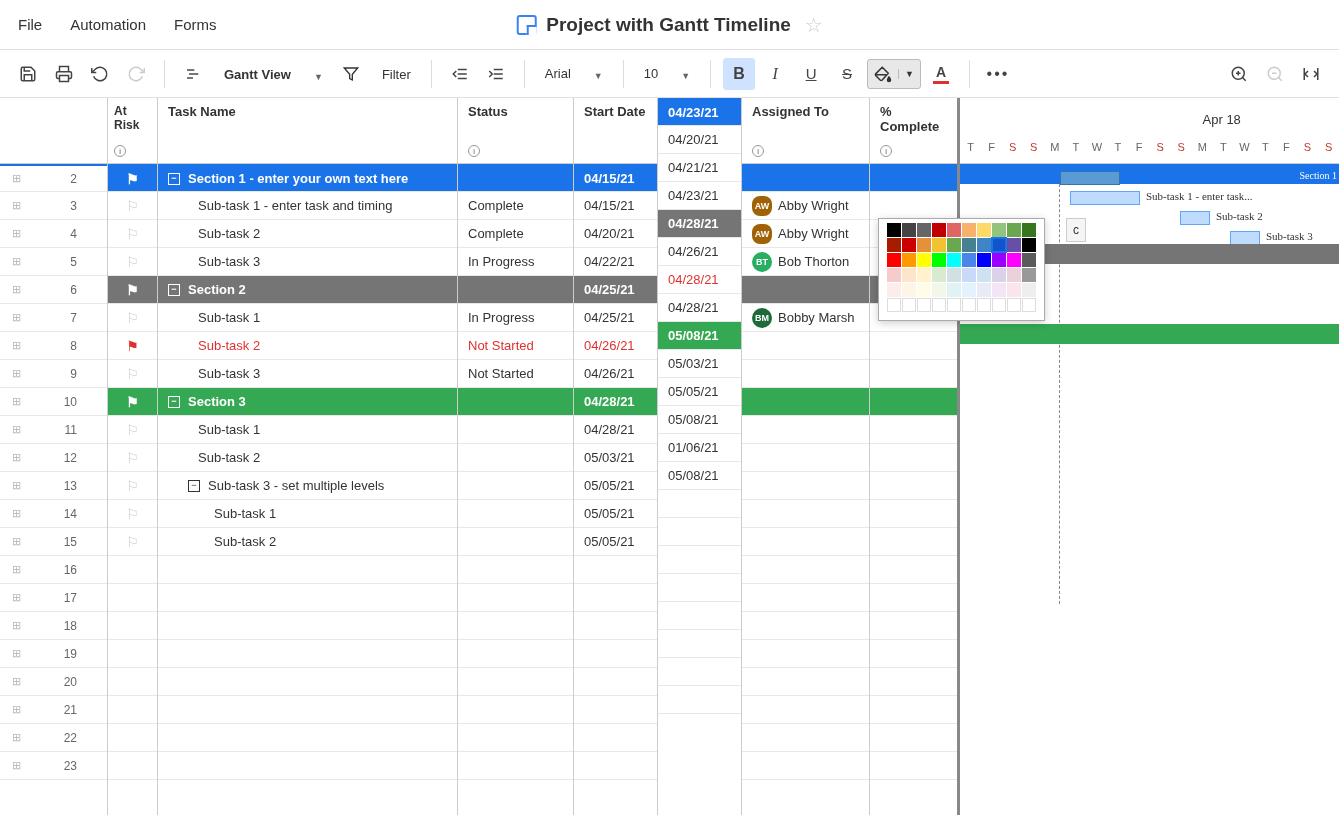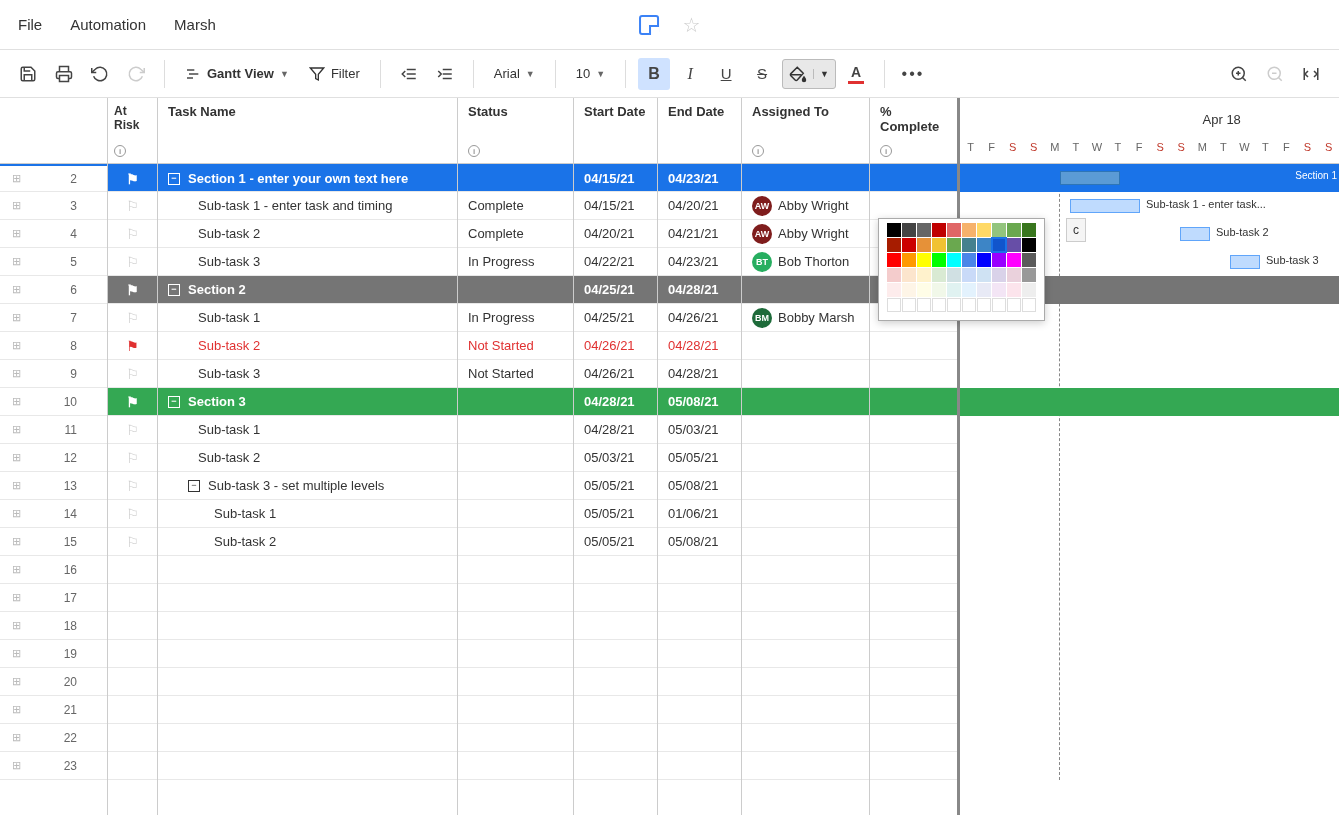--- a/index.html
+++ b/index.html
@@ -11,21 +11,21 @@
 .doc-icon { width: 20px; height: 20px; border: 2px solid #3b82f6; border-radius: 3px; margin-right: 10px; position: relative; }
 .doc-icon::after { content:''; position:absolute; right:-2px; bottom:-2px; width:8px;height:8px;border-left:2px solid #3b82f6;border-top:2px solid #3b82f6;background:#fff; }
 .title-text { font-size: 19px; font-weight: bold; }
 .star-icon { margin-left: 14px; color: #ccc; font-size: 20px; cursor: pointer; }
 
 .toolbar { display: flex; align-items: center; height: 48px; padding: 0 12px; border-bottom: 1px solid #e0e0e0; gap: 4px; }
 .tb-btn { width: 32px; height: 32px; display: flex; align-items: center; justify-content: center; cursor: pointer; border-radius: 3px; color: #444; }
 .tb-btn.active { background: #cfe2ff; }
 .tb-btn.disabled { color: #ccc; }
 .tb-sep { width: 1px; height: 28px; background: #ddd; margin: 0 8px; }
-.tb-text { padding: 0 8px; display: flex; align-items: center; gap: 6px; cursor: pointer; }
+.tb-text { padding: 0 8px; display: flex; align-items: flex-end; gap: 23px; cursor: pointer; }
 .tb-text.view { font-weight: 600; }
 .caret { font-size: 9px; color: #666; }
 .tb-flex { flex: 1; }
 .fill-btn { background: #e8e8e8; border: 1px solid #bbb; border-radius: 3px; display: flex; align-items: center; height: 30px; }
 .fill-main { padding: 0 6px; display:flex;align-items:center;justify-content:center; }
 .fill-caret { border-left: 1px solid #bbb; padding: 0 6px; font-size:9px; }
 
 .grid-wrap { position: relative; height: calc(100vh - 100px); overflow: hidden; }
 .grid { display: flex; height: 100%; }
 
@@ -49,39 +49,39 @@
 .cell.section { background: #1a73e8; color: #fff; font-weight: bold; }
 .cell.section2 { background: #757575; color: #fff; font-weight: bold; }
 .cell.section3 { background: #34a853; color: #fff; font-weight: bold; }
 .cell.red-text { color: #e03131; }
 .cell.right { justify-content: flex-end; }
 .collapse-box { width:12px;height:12px;border:1px solid currentColor;display:inline-flex;align-items:center;justify-content:center;font-size:9px;margin-right:8px;line-height:1; }
 .indent1 { padding-left: 40px; }
 .indent2 { padding-left: 30px; }
 .indent3 { padding-left: 56px; }
 .avatar { width: 20px; height: 20px; border-radius: 50%; display:inline-flex;align-items:center;justify-content:center;color:#fff;font-size:9px;font-weight:bold;margin-right:6px; }
-.av-orange { background: #7f1d1d; }
+.av-orange { background: #a16207; border-radius: 8px; }
 .av-green { background: #27ae60; }
 .av-dgreen { background: #1e6b3a; }
 
 .col-task { width: 300px; }
 .col-status { width: 116px; }
 .col-start { width: 84px; }
 .col-end { width: 84px; }
 .col-assign { width: 128px; }
 .col-comp { width: 90px; border-right: 3px solid #888; }
 
 .gantt-area { flex: 1; position: relative; overflow: hidden; border-left: none; }
 .gantt-hdr { height: 66px; border-bottom: 1px solid #ccc; display:flex;flex-direction:column; }
 .gantt-weeks { flex: 1; display: flex; align-items: center; justify-content: center; font-size: 13px; font-weight: normal; position:relative; }
 .gantt-days { height: 22px; display: flex; }
 .gantt-day { flex: 1; text-align:center; font-size: 11px; color: #666; }
 .gantt-day.weekend { color: #c0392b; }
 .gantt-body { position: relative; }
-.gantt-row { height: 28px; border-bottom: 1px solid transparent; position: relative; }
+.gantt-row { height: 20px; border-bottom: 1px solid transparent; position: relative; font-family: Liberation Serif, serif; }
 .gantt-row.section-row { background: #1a73e8; }
 .gantt-row.section2-row { background: #757575; }
 .gantt-row.section3-row { background: #34a853; }
 .today-line { position:absolute; top:0; bottom:0; border-left: 1px dashed #888; }
 .gantt-bar { position:absolute; height:14px; top:7px; background:#bfdbfe; border:1px solid #60a5fa; font-size:10px; padding:0 2px; overflow:hidden; white-space:nowrap; display:flex;align-items:center; }
 .gantt-label { position:absolute; font-size:11px; top:6px; white-space:nowrap; }
 
 .color-popup { position: absolute; top: 120px; left: 878px; background: #fff; border: 1px solid #aaa; box-shadow: 0 2px 8px rgba(0,0,0,0.2); z-index: 100; }
 .color-popup-title { background:#e8f0fe; border:1px solid #4285f4; padding:6px 10px; font-weight:bold; font-size:13px; margin:4px; }
 .color-grid { display:grid; grid-template-columns: repeat(10, 14px); gap:1px; padding: 4px 8px 8px 8px; }
@@ -92,23 +92,24 @@
 .row-active-border { border-top: 2px solid #1a73e8; }
 
 svg { display:block; }
 </style>
 </head>
 <body>
 
 <div class="menubar">
   <div class="menubar-item">File</div>
   <div class="menubar-item">Automation</div>
-  <div class="menubar-item">Marsh</div>
+  <div class="menubar-item">Forms</div>
   <div class="title-area">
     <span class="doc-icon"></span>
+    <span class="title-text">Project with Gantt Timeline</span>
     <span class="star-icon">☆</span>
   </div>
 </div>
 
 <div class="toolbar">
   <div class="tb-btn">
       <svg width="18" height="18" viewBox="0 0 24 24" fill="none" stroke="currentColor" stroke-width="2">
         <path d="M19 21H5a2 2 0 0 1-2-2V5a2 2 0 0 1 2-2h11l5 5v11a2 2 0 0 1-2 2z"></path>
         <polyline points="17 21 17 13 7 13 7 21"></polyline>
         <polyline points="7 3 7 8 15 8"></polyline>
@@ -408,24 +409,20 @@
             <div class="cell "></div>
             <div class="cell "></div>
             <div class="cell "></div>
             <div class="cell "></div>
             <div class="cell "></div>
             <div class="cell "></div>
             <div class="cell "></div>
           </div>
     </div>
     <div class="col col-end">
-      <div class="col-hdr">
-            <span>End Date</span>
-            <span></span>
-          </div>
       <div id="col-end">
             <div class="cell row-active-border section">04/23/21</div>
             <div class="cell ">04/20/21</div>
             <div class="cell ">04/21/21</div>
             <div class="cell ">04/23/21</div>
             <div class="cell  section2">04/28/21</div>
             <div class="cell ">04/26/21</div>
             <div class="cell  red-text">04/28/21</div>
             <div class="cell ">04/28/21</div>
             <div class="cell  section3">05/08/21</div>

